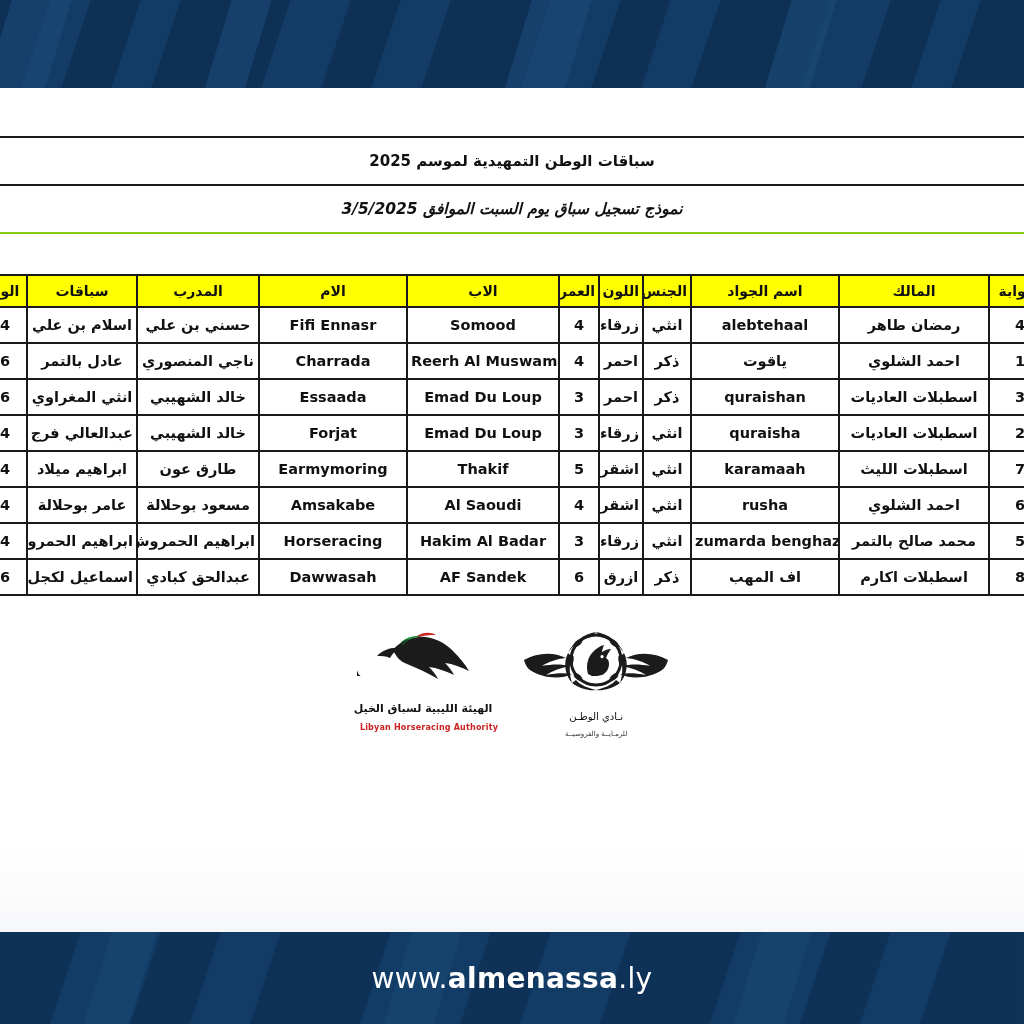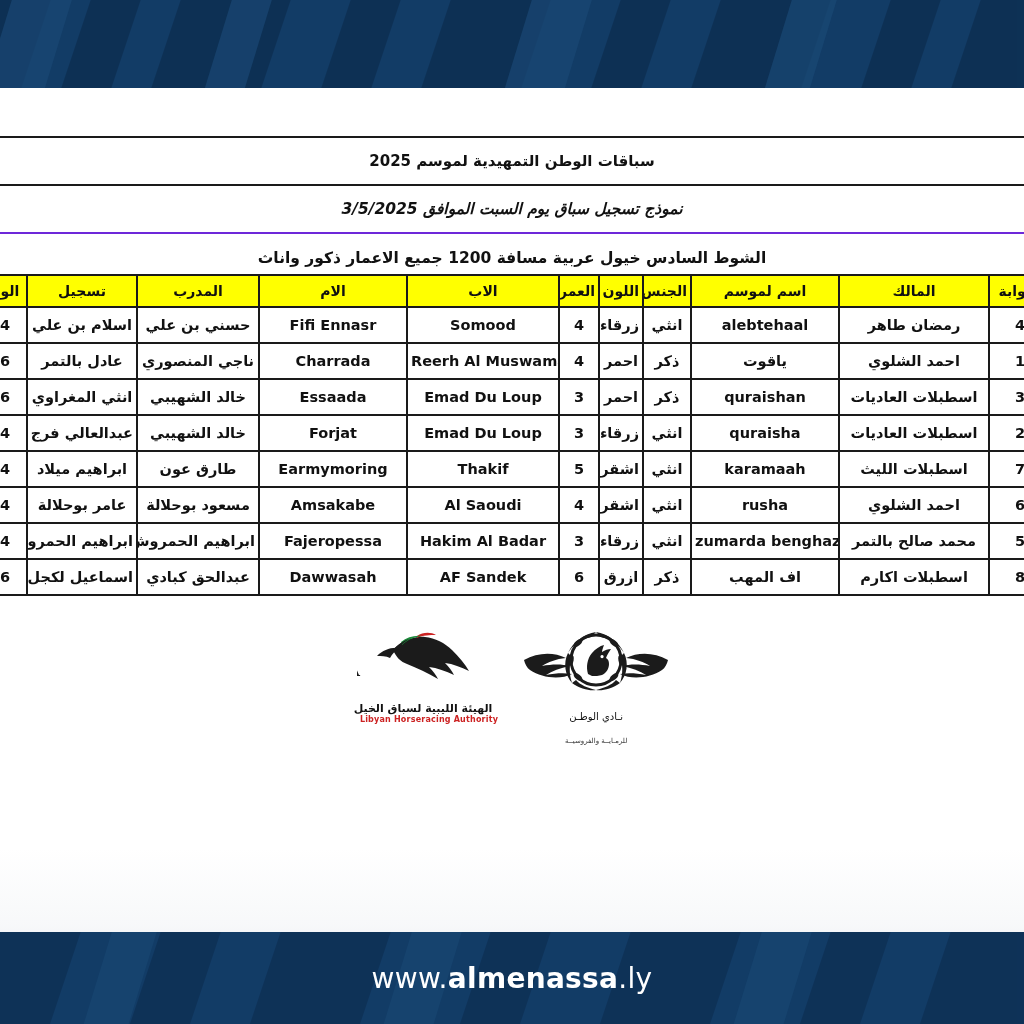--- a/index.html
+++ b/index.html
@@ -88,21 +88,21 @@
   .title-table {
     position: absolute;
     top: 48px;
     left: 0;
     width: 1024px;
     border-collapse: collapse;
     table-layout: fixed;
   }
   .title-table td {
     border-top: 2px solid #1a1a1a;
-    border-bottom: 2px solid #6d28d9;
+    border-bottom: 2px solid #84cc16;
     height: 48px;
     text-align: center;
     vertical-align: middle;
     font-size: 15px;
     font-weight: bold;
     color: #111111;
     direction: rtl;
     padding: 4px 6px;
   }
   .title-row-1 td { border-bottom: 2px solid #1a1a1a; }
@@ -175,34 +175,34 @@
     font-size: 10px;
     font-weight: normal;
     color: #111;
     letter-spacing: 1px;
     margin-top: 13px;
   }
   .logo-caption-sub {
     font-size: 7px;
     color: #333;
     letter-spacing: 2px;
-    margin-top: 15px;
+    margin-top: 8px;
   }
   .lha-caption-ar {
     font-size: 11px;
     font-weight: bold;
     color: #111;
     margin-top: 12px;
   }
   .lha-caption-en {
     font-size: 8px;
     font-weight: bold;
     color: #cc2222;
     letter-spacing: 0.2px;
-    margin-top: 0px;
+    margin-top: 8px;
     direction: ltr;
     padding-left: 12px;
   }
 </style>
 </head>
 <body>
 
 <div class="page">
 
   <div class="top-banner">
@@ -231,23 +231,20 @@
   <div class="doc">
 
     <table class="title-table">
       <tbody>
         <tr class="title-row-1">
           <td>سباقات الوطن التمهيدية لموسم 2025</td>
         </tr>
         <tr class="title-row-2">
           <td>نموذج تسجيل سباق يوم السبت الموافق 3/5/2025</td>
         </tr>
-        <tr class="title-row-3">
-          <td>الشوط السادس خيول عربية   مسافة 1200 جميع الاعمار ذكور واناث</td>
-        </tr>
       </tbody>
     </table>
 
     <div class="grid-wrap">
       <table class="grid">
         <colgroup>
           <col class="c-gate">
             <col class="c-owner">
             <col class="c-horse">
           <col class="c-sex">
@@ -256,28 +253,28 @@
           <col class="c-sire">
             <col class="c-dam">
             <col class="c-trainer">
           <col class="c-jockey">
             <col class="c-weight">
         </colgroup>
         <thead>
           <tr>
             <th>البوابة</th>
             <th>المالك</th>
-            <th>اسم لموسم</th>
+            <th>اسم الجواد</th>
             <th>الجنس</th>
             <th>اللون</th>
             <th>العمر</th>
             <th>الاب</th>
             <th>الام</th>
             <th>المدرب</th>
-            <th>تسجيل</th>
+            <th>سباقات</th>
             <th>الوزن</th>
           </tr>
         </thead>
         <tbody id="entries-body">
             <tr>
               <td>4</td>
               <td>رمضان طاهر</td>
               <td class="latin">alebtehaal</td>
               <td>انثي</td>
               <td>زرقاء</td>
@@ -354,21 +351,21 @@
               <td>54</td>
             </tr>
             <tr>
               <td>5</td>
               <td>محمد صالح بالتمر</td>
               <td class="latin">zumarda benghazi</td>
               <td>انثي</td>
               <td>زرقاء</td>
               <td>3</td>
               <td class="latin">Hakim Al Badar</td>
-              <td class="latin">Fajeropessa</td>
+              <td class="latin">Horseracing</td>
               <td>ابراهيم الحمروش</td>
               <td>ابراهيم الحمروش</td>
               <td>54</td>
             </tr>
             <tr>
               <td>8</td>
               <td>اسطبلات اكارم</td>
               <td>اف المهب</td>
               <td>ذكر</td>
               <td>ازرق</td>

